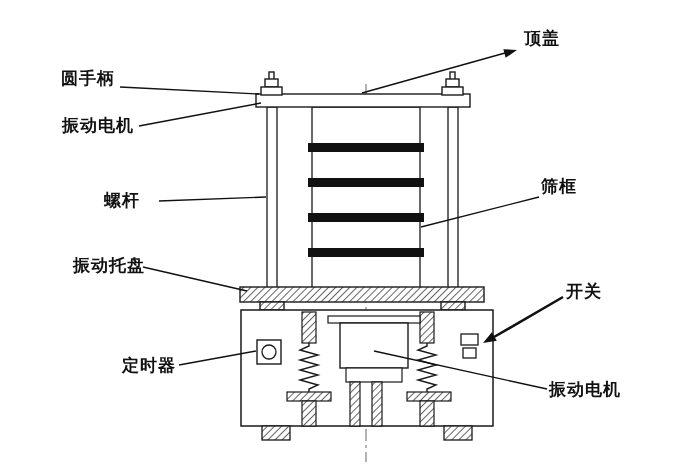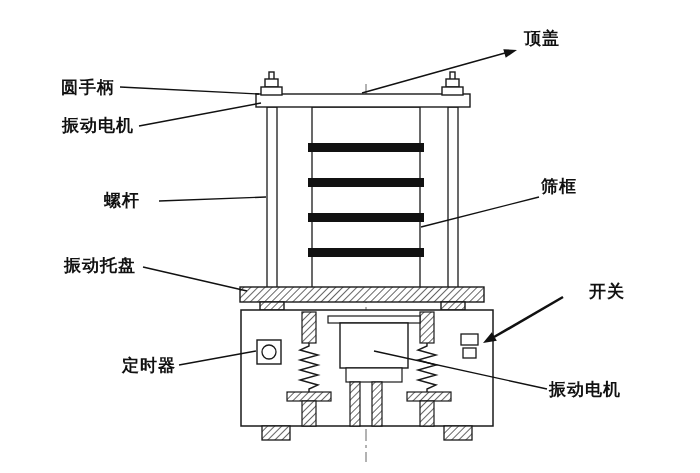--- a/index.html
+++ b/index.html
@@ -110,22 +110,22 @@
       <line x1="362" y1="93" x2="505" y2="53"></line>
       <polygon points="517,50 505.7,57.8 503.3,49.2" fill="#111" stroke="none"></polygon>
       <line x1="539" y1="197" x2="421" y2="227"></line>
       <line x1="563" y1="297" x2="494" y2="337" stroke-width="2.6"></line>
       <polygon points="483,343 496.8,340.8 491.8,332.2" fill="#111" stroke="none"></polygon>
       <line x1="547" y1="389" x2="374" y2="351"></line>
     </g>
   </svg>
 
   <div class="lbl" style="left:524px;top:30px">顶盖</div>
-  <div class="lbl" style="left:61px;top:79px">圆手柄</div>
+  <div class="lbl" style="left:61px;top:70px">圆手柄</div>
   <div class="lbl" style="left:62px;top:117px">振动电机</div>
   <div class="lbl" style="left:104px;top:192px">螺杆</div>
-  <div class="lbl" style="left:64px;top:257px">振动托盘</div>
+  <div class="lbl" style="left:73px;top:257px">振动托盘</div>
   <div class="lbl" style="left:541px;top:178px">筛框</div>
-  <div class="lbl" style="left:589px;top:283px">开关</div>
+  <div class="lbl" style="left:566px;top:283px">开关</div>
   <div class="lbl" style="left:122px;top:357px">定时器</div>
   <div class="lbl" style="left:549px;top:381px">振动电机</div>
 
 </div>
 
 </body></html>

